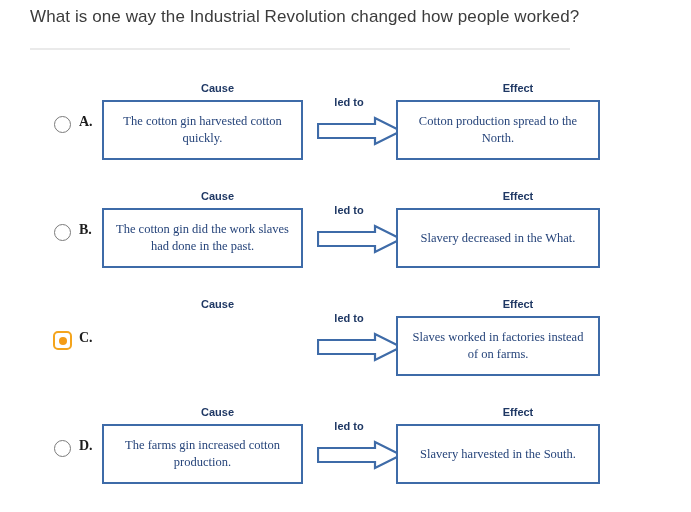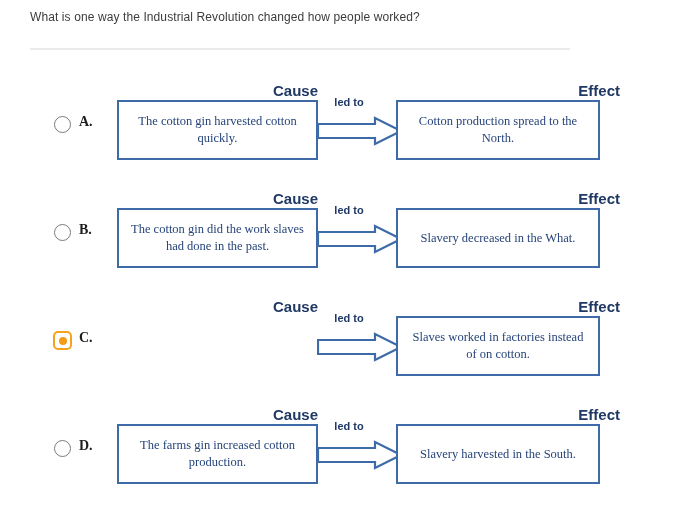--- a/index.html
+++ b/index.html
@@ -16,21 +16,21 @@
     -webkit-font-smoothing: antialiased;
   }
 
   
   .question {
     position: absolute;
     left: 30px;
     top: 8px;
     width: 620px;
     font-family: "Liberation Sans", sans-serif;
-    font-size: 12px;
+    font-size: 17px;
     color: #3c3c3c;
     line-height: 18px;
     letter-spacing: 0.1px;
   }
 
   .divider {
     position: absolute;
     left: 30px;
     top: 48px;
     width: 540px;
@@ -95,40 +95,40 @@
     top: 0;
     width: 691px;
     height: 86px;
   }
 
   .col-title {
     position: absolute;
     top: 0px;
     font-family: "Liberation Sans", sans-serif;
     font-weight: bold;
-    font-size: 15px;
+    font-size: 11px;
     color: #1f3864;
-    text-align: right;
+    text-align: center;
   }
   .col-title.cause  { left: 117px; width: 201px; }
   .col-title.effect { left: 416px; width: 204px; }
 
   .box {
     position: absolute;
     top: 18px;
     height: 60px;
     box-sizing: border-box;
     border: 2px solid #3e6ba8;
     background: #ffffff;
     display: flex;
     align-items: center;
     justify-content: center;
     padding: 2px 8px;
   }
-  .box.cause  { left: 117px; width: 201px; }
+  .box.cause  { left: 102px; width: 201px; }
   .box.effect { left: 396px; width: 204px; }
 
   .box-text {
     font-family: "Liberation Serif", serif;
     font-size: 12.5px;
     line-height: 17px;
     color: #26447a;
     text-align: center;
   }
 
@@ -202,21 +202,21 @@
   <div class="radio selected"></div>
   <div class="letter">C.</div>
   <div class="diagram">
     <div class="col-title cause">Cause</div>
     <div class="col-title effect">Effect</div>
     <div class="led-to">led to</div>
     <svg class="arrow-svg" viewBox="0 0 86 30">
       <polygon points="1,8 58,8 58,2 84,15 58,28 58,22 1,22" fill="#ffffff" stroke="#3e6ba8" stroke-width="2.2" stroke-linejoin="miter"></polygon>
     </svg>
     <div class="box effect">
-      <div class="box-text">Slaves worked in factories instead of on cotton.</div>
+      <div class="box-text">Slaves worked in factories instead of on farms.</div>
     </div>
   </div>
 </div>
 
 <div class="option-row" style="top:406px;">
   <div class="radio"></div>
   <div class="letter">D.</div>
   <div class="diagram">
     <div class="col-title cause">Cause</div>
     <div class="col-title effect">Effect</div>

